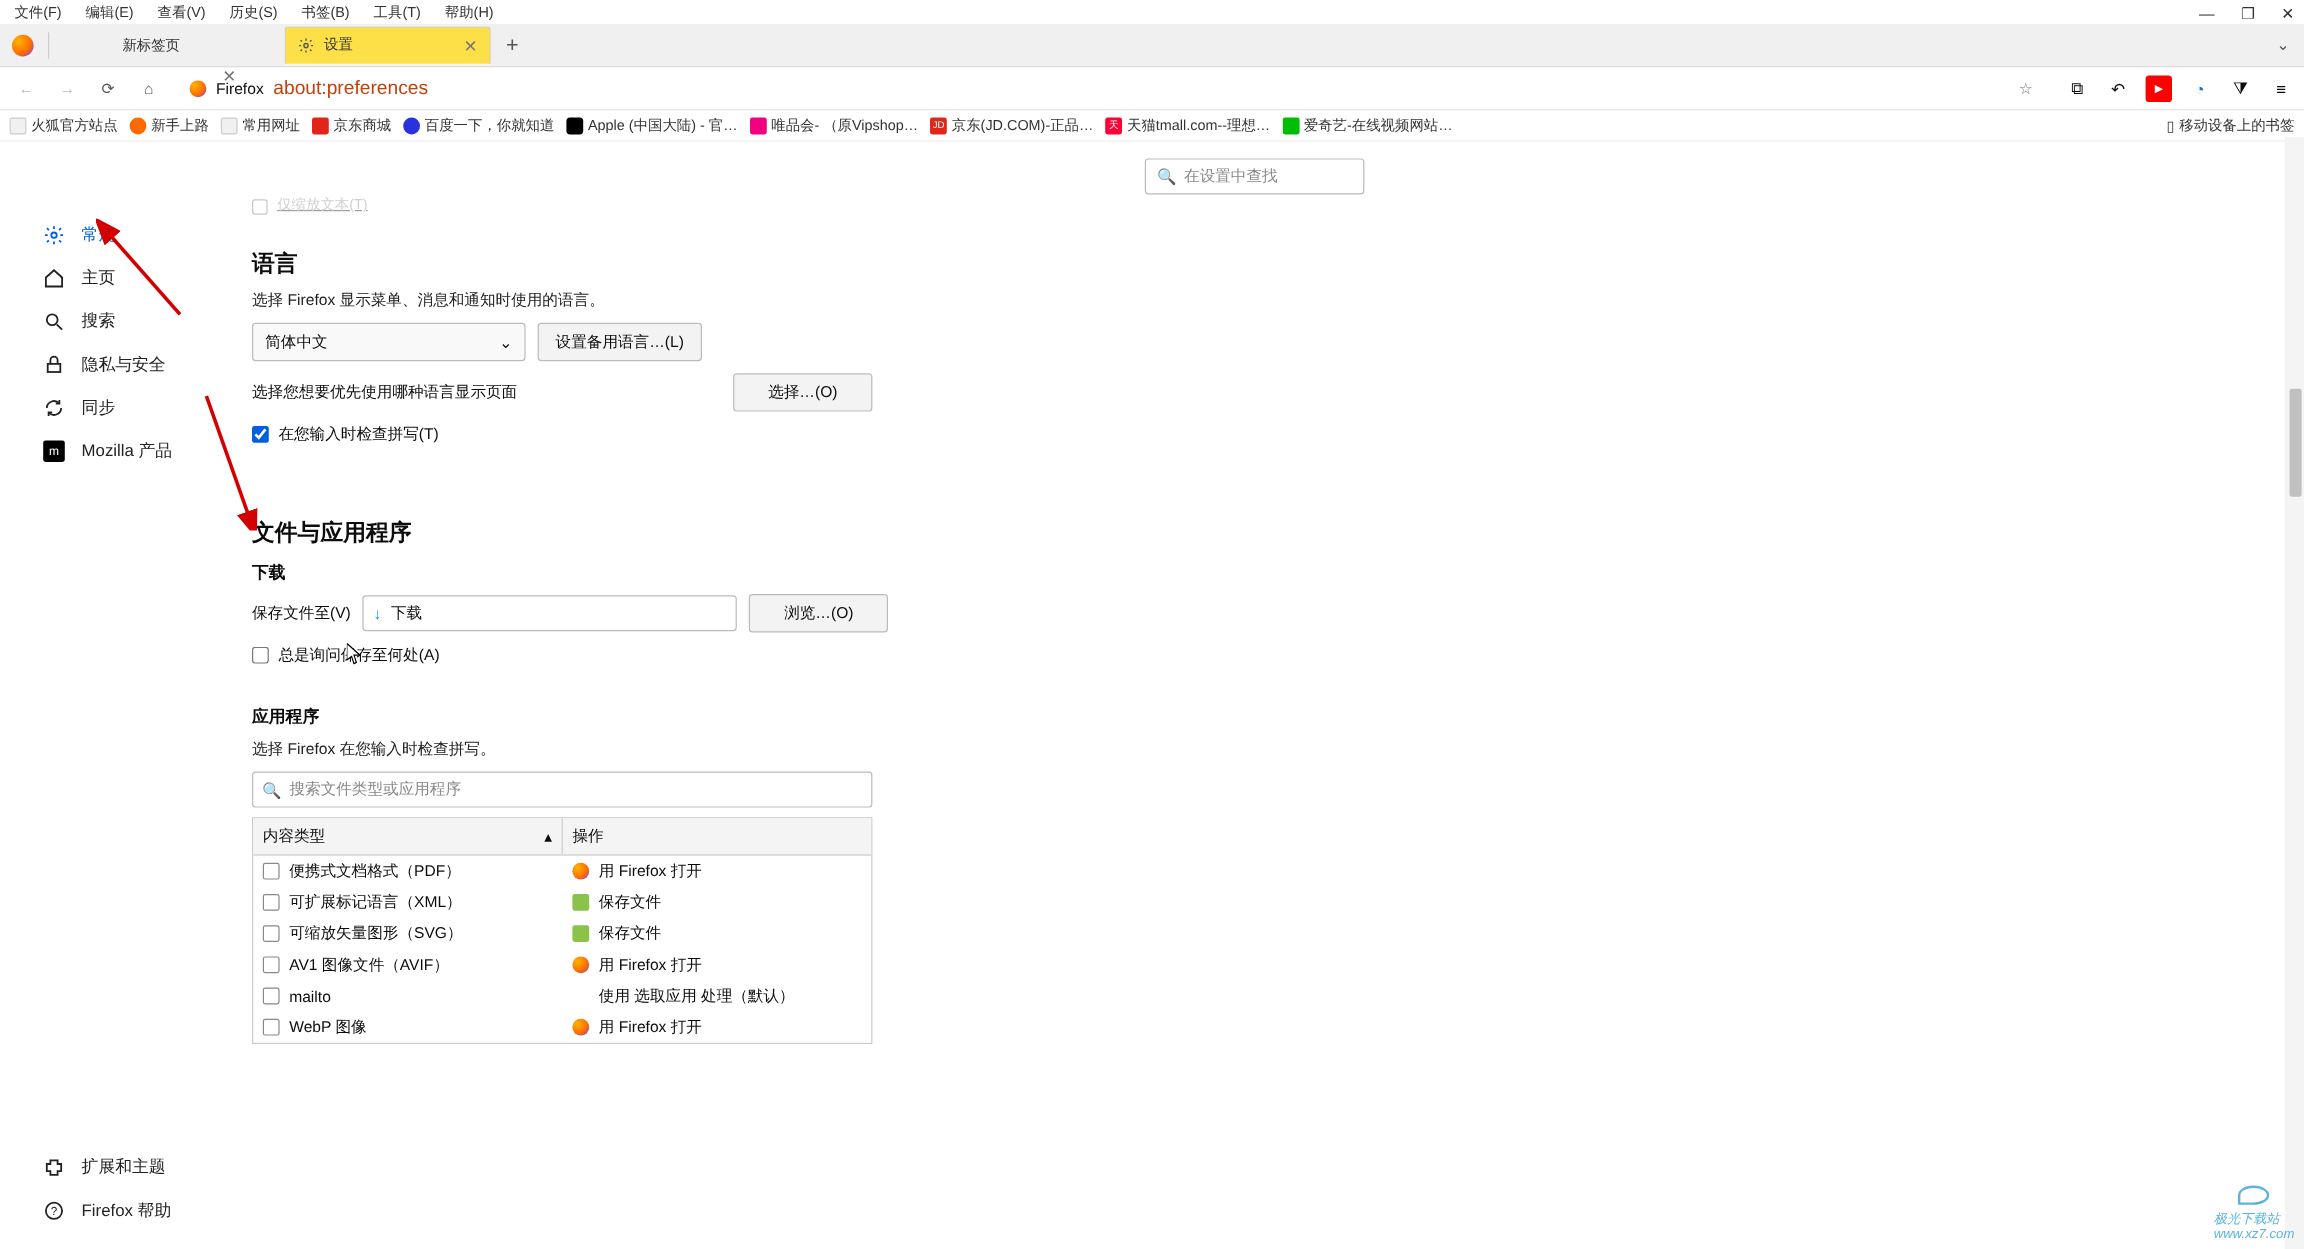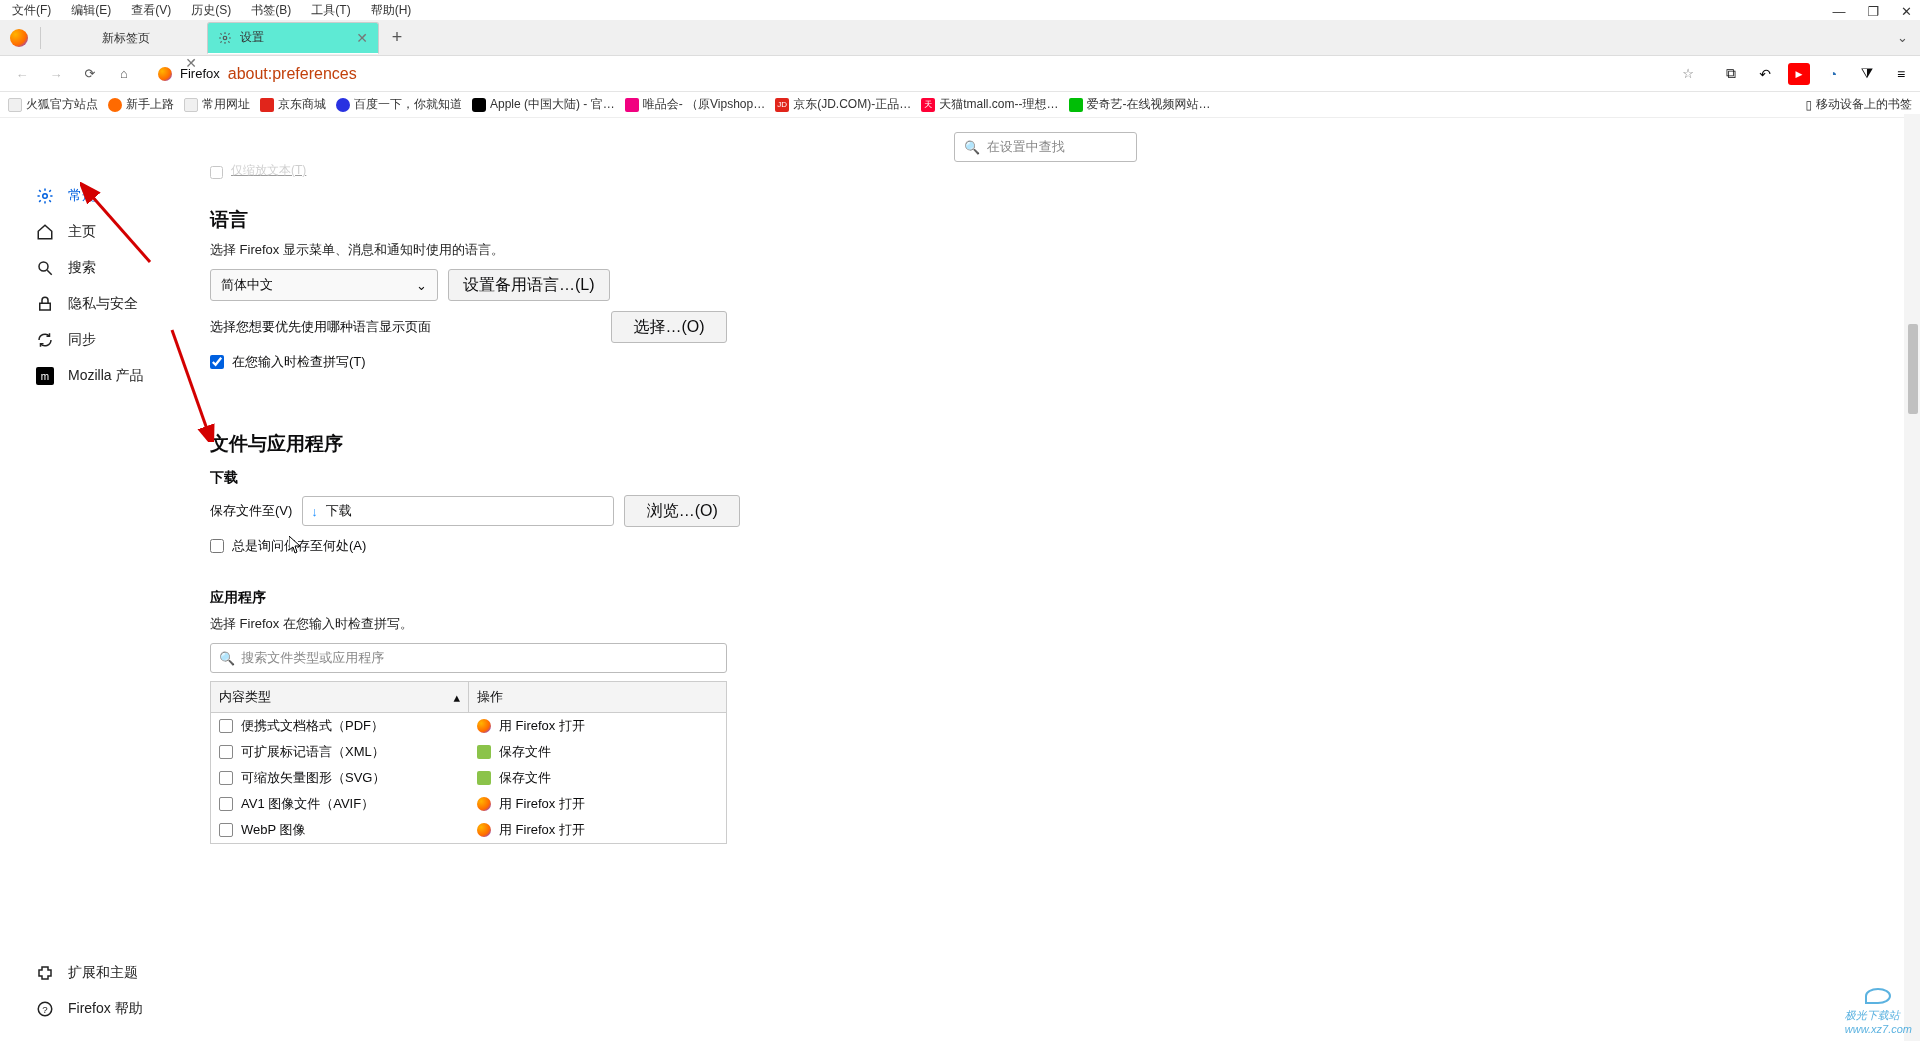--- a/index.html
+++ b/index.html
@@ -7,21 +7,21 @@
 
 
 .menubar { height: 20px; display: flex; align-items: center; padding-left: 6px; gap: 8px; font-size: 12px; color: #333; }
 .menubar span { padding: 2px 6px; }
 .win-controls { position: absolute; top: 4px; right: 8px; display: flex; gap: 22px; font-size: 13px; color: #333; }
 
 
 .tabbar { height: 36px; display: flex; align-items: center; padding-left: 6px; background: #f0f0f0; border-bottom: 1px solid #ddd; position: relative; }
 .ff-icon-small { width: 18px; height: 18px; border-radius: 50%; background: radial-gradient(circle at 30% 30%, #ffb400, #ff6a00 60%, #7e3ff2 90%); margin: 0 8px 0 4px; }
 .tab { display: flex; align-items: center; height: 32px; padding: 0 10px; gap: 8px; font-size: 12px; color: #333; position: relative; }
-.tab.active { background: #5eead4; border: 1px solid #ccc; border-bottom-color: #fff; border-radius: 3px 3px 0 0; }
+.tab.active { background: #fde047; border: 1px solid #ccc; border-bottom-color: #fff; border-radius: 3px 3px 0 0; margin-left: 30px; }
 .tab .close { color: #777; font-size: 14px; margin-left: 20px; }
 .tab .gear { width: 14px; height: 14px; }
 .newtab { width: 24px; height: 24px; display: flex; align-items: center; justify-content: center; color: #555; font-size: 18px; margin-left: 6px; }
 .tabbar .drop { position: absolute; right: 12px; color: #555; }
 
 
 .navbar { height: 36px; display: flex; align-items: center; padding: 0 8px; gap: 6px; border-bottom: 1px solid #e5e5e5; }
 .nav-btn { width: 28px; height: 28px; display: flex; align-items: center; justify-content: center; color: #555; border-radius: 4px; }
 .nav-btn.disabled { color: #bbb; }
 .urlbox { flex: 1; display: flex; align-items: center; gap: 8px; height: 30px; padding: 0 10px; margin: 0 4px; border-radius: 4px; }
@@ -50,21 +50,21 @@
 .searchbox { width: 183px; height: 30px; border: 1px solid #bbb; border-radius: 3px; display: flex; align-items: center; padding: 0 10px; gap: 6px; color: #888; font-size: 13px; }
 
 .settings-col { width: 540px; margin-left: 0; }
 
 h1.sec { font-size: 19px; font-weight: 600; margin-top: 28px; margin-bottom: 8px; }
 h2.sub { font-size: 14px; font-weight: 700; margin-top: 12px; margin-bottom: 8px; }
 p.desc { font-size: 13px; color: #222; margin-bottom: 10px; }
 
 .row { display: flex; align-items: center; gap: 10px; margin-bottom: 10px; }
 .selectbox { width: 228px; height: 32px; border: 1px solid #bbb; border-radius: 3px; background: #f9f9f9; display: flex; align-items: center; justify-content: space-between; padding: 0 10px; font-size: 13px; }
-.btn { height: 32px; border: 1px solid #bbb; border-radius: 3px; background: #f3f3f3; padding: 0 14px; font-size: 16px; display: flex; align-items: center; justify-content: center; min-width: 116px; }
+.btn { height: 32px; border: 1px solid #bbb; border-radius: 3px; background: #f3f3f3; padding: 0 14px; font-size: 13px; display: flex; align-items: center; justify-content: center; min-width: 116px; }
 .chk { display: flex; align-items: center; gap: 8px; font-size: 13px; }
 .chk input { width: 14px; height: 14px; }
 
 .pathbox { width: 312px; height: 30px; border: 1px solid #bbb; border-radius: 3px; display: flex; align-items: center; gap: 8px; padding: 0 8px; font-size: 13px; }
 .dl-arrow { color: #1e90ff; font-weight: bold; }
 
 .app-search { width: 517px; height: 30px; border: 1px solid #bbb; border-radius: 3px; display: flex; align-items: center; padding: 0 8px; gap: 6px; color: #888; font-size: 13px; margin-bottom: 8px; }
 
 .app-table { width: 517px; border: 1px solid #ccc; }
 .app-head { display: flex; background: #f4f4f4; border-bottom: 1px solid #ccc; font-size: 13px; }
@@ -348,20 +348,30 @@
               </div>
             </div>
             <div class="app-row">
               <div class="c1">
                 <span class="ft-icon"></span>
                 <span>AV1 图像文件（AVIF）</span>
               </div>
               <div class="c2">
                 <span class="ff-dot"></span>
                 <span>用 Firefox 打开</span>
+              </div>
+            </div>
+            <div class="app-row">
+              <div class="c1">
+                <span class="ft-icon"></span>
+                <span>mailto</span>
+              </div>
+              <div class="c2">
+                <span style="width:14px;"></span>
+                <span>使用 选取应用 处理（默认）</span>
               </div>
             </div>
             <div class="app-row">
               <div class="c1">
                 <span class="ft-icon"></span>
                 <span>WebP 图像</span>
               </div>
               <div class="c2">
                 <span class="ff-dot"></span>
                 <span>用 Firefox 打开</span>

